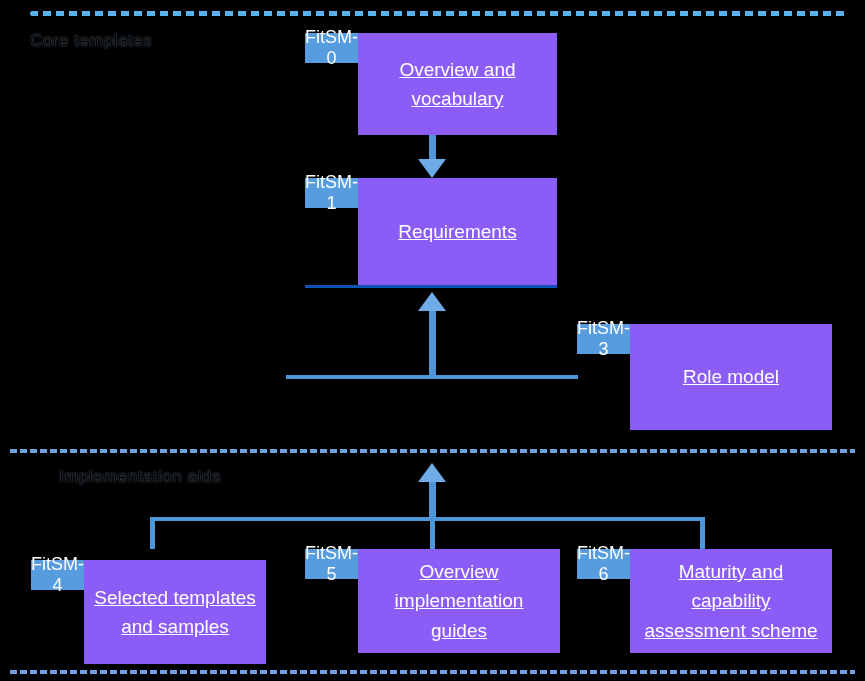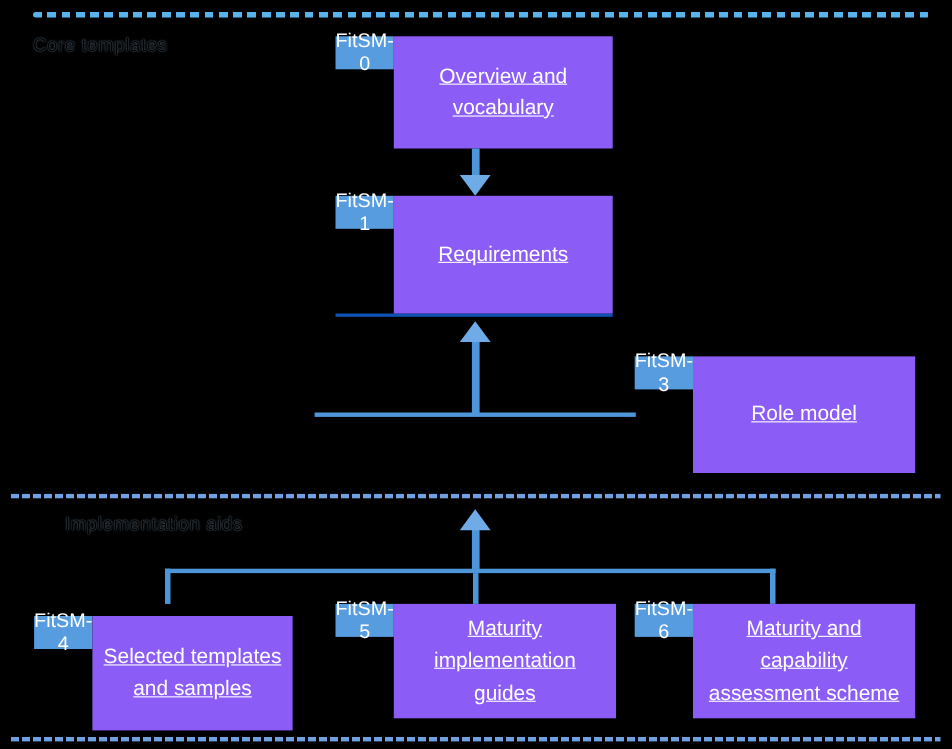--- a/index.html
+++ b/index.html
@@ -164,21 +164,21 @@
   <div class="line vline-right"></div>
 
   <div class="box" id="box-fitsm4">
     <div class="hdr">FitSM-4</div>
     <div class="bdy">Selected templates
 and samples</div>
   </div>
 
   <div class="box" id="box-fitsm5">
     <div class="hdr">FitSM-5</div>
-    <div class="bdy">Maturity
+    <div class="bdy">Overview
 implementation guides</div>
   </div>
 
   <div class="box" id="box-fitsm6">
     <div class="hdr">FitSM-6</div>
     <div class="bdy">Maturity and capability
 assessment scheme</div>
   </div>
 
 </div>

